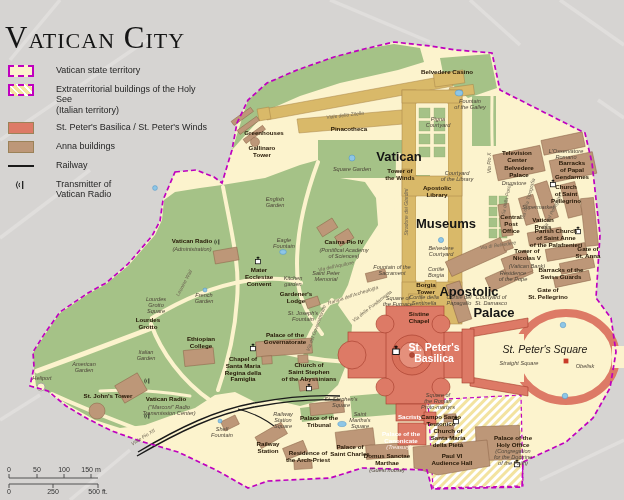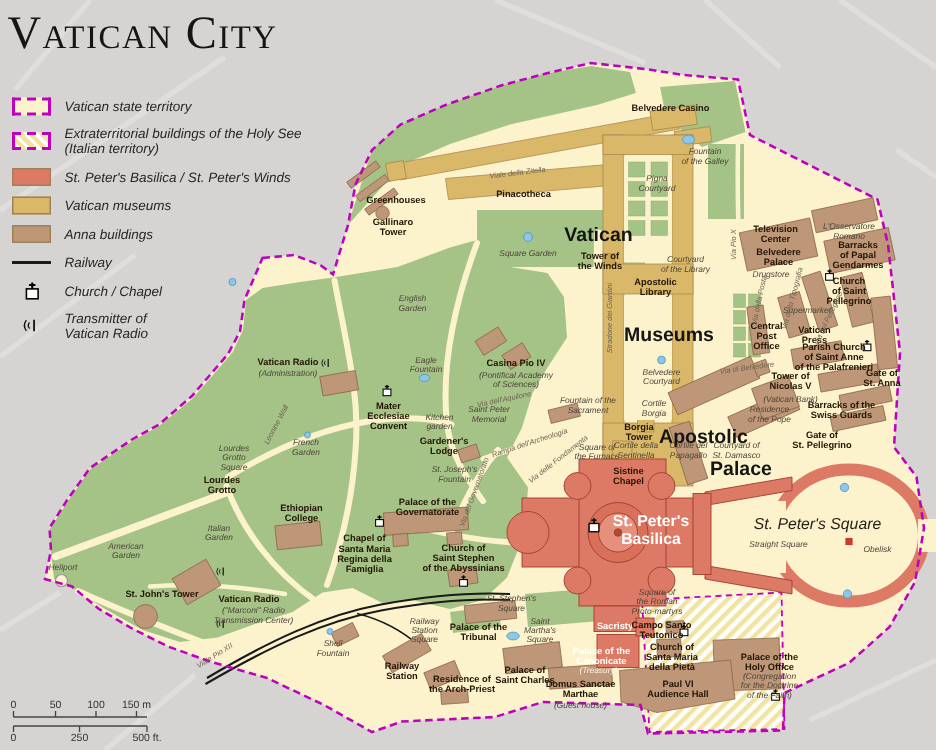--- a/index.html
+++ b/index.html
@@ -1,22 +1,22 @@
 <!DOCTYPE html>
 <html><head>
 <meta charset="utf-8">
 <style>
   html,body{margin:0;padding:0;}
   #stage{position:relative;width:624px;height:500px;background:#d6d4d2;overflow:hidden;
          font-family:"Liberation Sans",sans-serif;}
   #map-svg{position:absolute;left:0;top:0;}
-  #title{position:absolute;left:5px;top:4px;font-family:"Liberation Serif",serif;
+  #title{position:absolute;left:5px;top:20px;font-family:"Liberation Serif",serif;
          font-variant:small-caps;font-size:31px;letter-spacing:1px;color:#151515;}
   #legend{position:absolute;left:8px;top:64px;width:205px;display:flex;flex-direction:column;gap:6px;}
-  .lg-row{display:flex;align-items:center;gap:9px;font-style:italic;}
+  .lg-row{display:flex;align-items:flex-start;gap:22px;}
   .sw{flex:0 0 26px;width:26px;height:12px;margin-top:1px;display:inline-flex;align-items:center;justify-content:center;box-sizing:border-box;}
   .sw-territory{background:#fcf3cd;border:2px dashed #bf00bf;}
   .sw-extraterritorial{background:repeating-linear-gradient(45deg,#ffffff 0 2px,#f3e3a0 2px 5px);border:2px dashed #bf00bf;}
   .sw-solid{border:1px solid #9b8258;}
   .sw-railway{border:none;background:none;}
   .rail-line{width:26px;height:2px;background:#1a1a1a;display:block;}
   .sw-church,.sw-transmitter{border:none;background:none;}
   .lg-label{font-size:9px;line-height:1.15;color:#262626;white-space:pre-line;padding-top:1px;}
   #scalebar{position:absolute;left:6px;top:465px;}
   .sb-line{stroke:#444;stroke-width:0.9;}
@@ -367,40 +367,28 @@
         <div class="lg-row">
           <span class="sw sw-extraterritorial"></span>
           <span class="lg-label">Extraterritorial buildings of the Holy See
 (Italian territory)</span>
         </div>
         <div class="lg-row">
           <span class="sw sw-solid" style="background: rgb(221, 122, 102);"></span>
           <span class="lg-label">St. Peter's Basilica / St. Peter's Winds</span>
         </div>
         <div class="lg-row">
-          <span class="sw sw-solid" style="background: rgb(217, 185, 105);"></span>
-          <span class="lg-label">Vatican museums</span>
-        </div>
-        <div class="lg-row">
           <span class="sw sw-solid" style="background: rgb(189, 151, 120);"></span>
           <span class="lg-label">Anna buildings</span>
         </div>
         <div class="lg-row">
           <span class="sw sw-railway">
             <span class="rail-line"></span>
           </span>
           <span class="lg-label">Railway</span>
-        </div>
-        <div class="lg-row">
-          <span class="sw sw-church">
-            <svg viewBox="-5 -6 10 10" width="15" height="15">
-              <use href="#icon-church"></use>
-            </svg>
-          </span>
-          <span class="lg-label">Church / Chapel</span>
         </div>
         <div class="lg-row">
           <span class="sw sw-transmitter">
             <svg viewBox="-5 -4 10 8" width="15" height="12">
               <use href="#icon-antenna"></use>
             </svg>
           </span>
           <span class="lg-label">Transmitter of
 Vatican Radio</span>
         </div>

